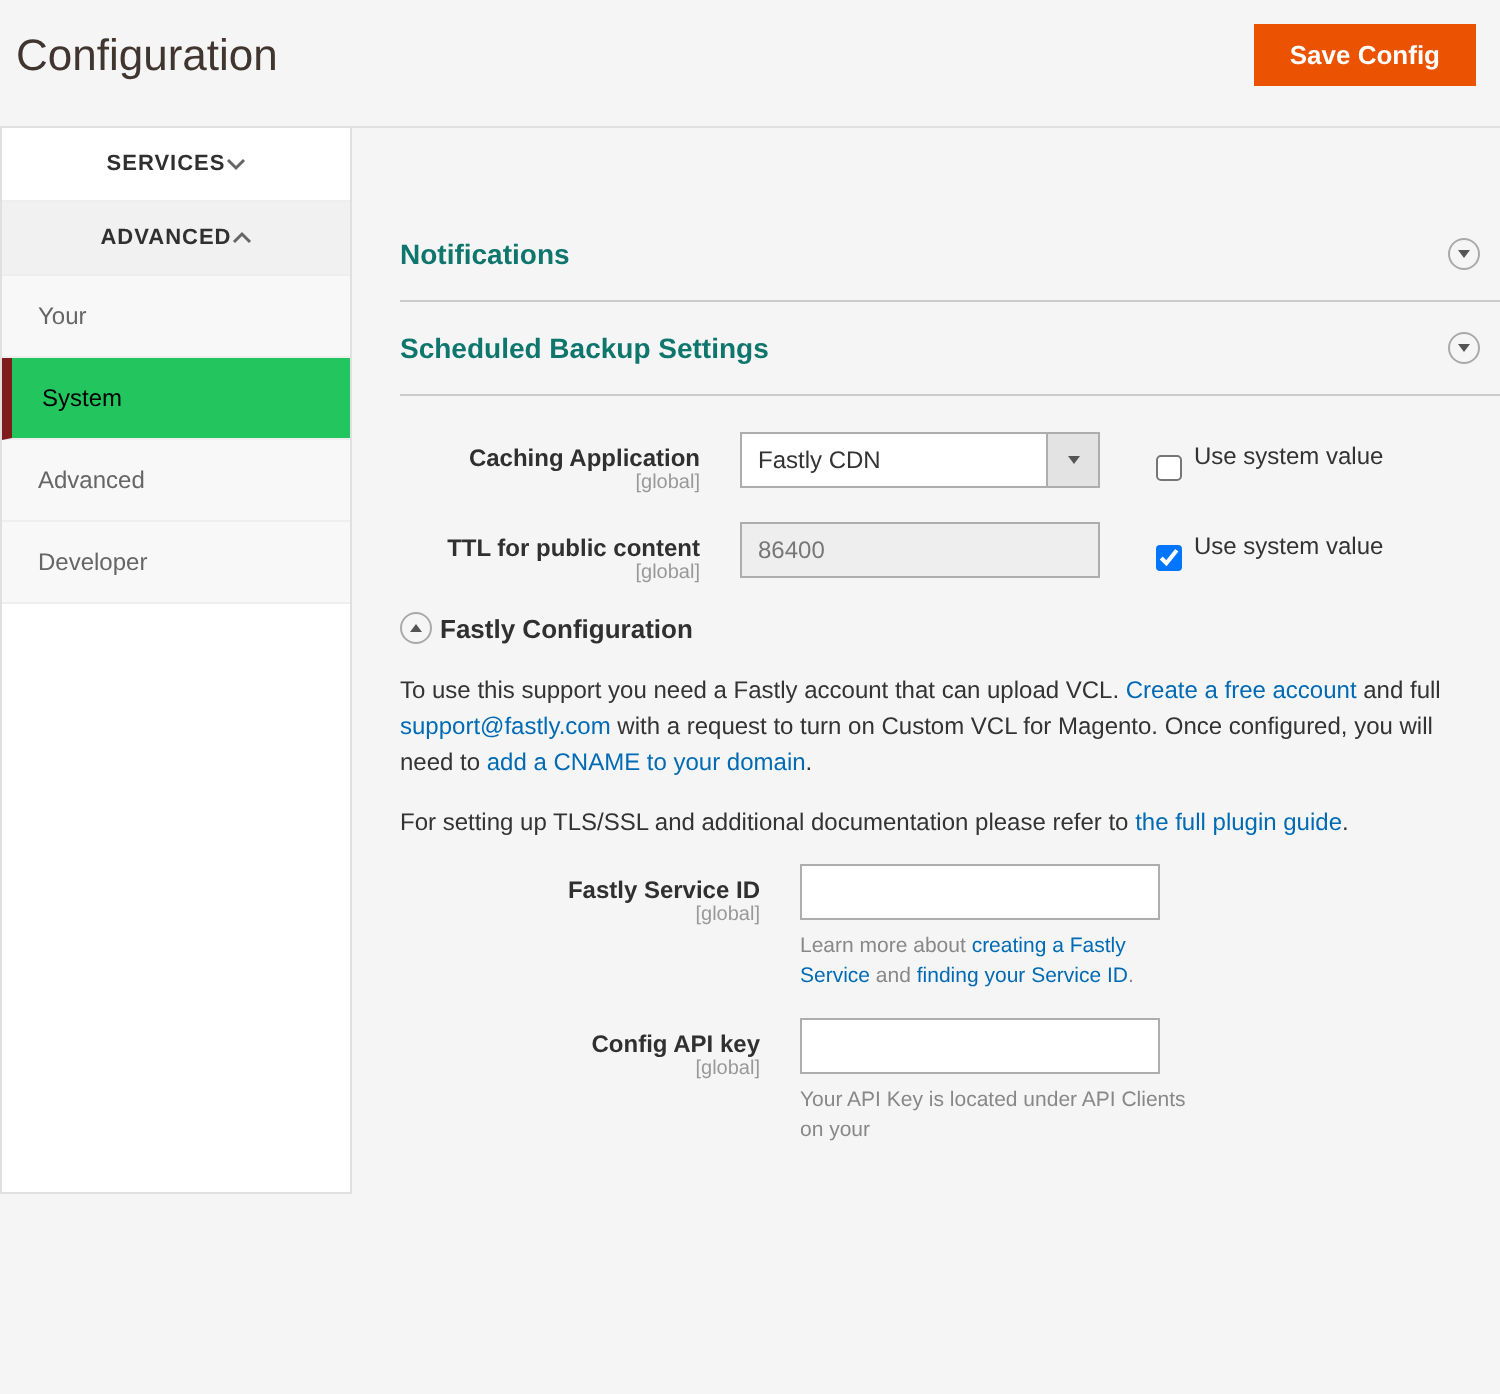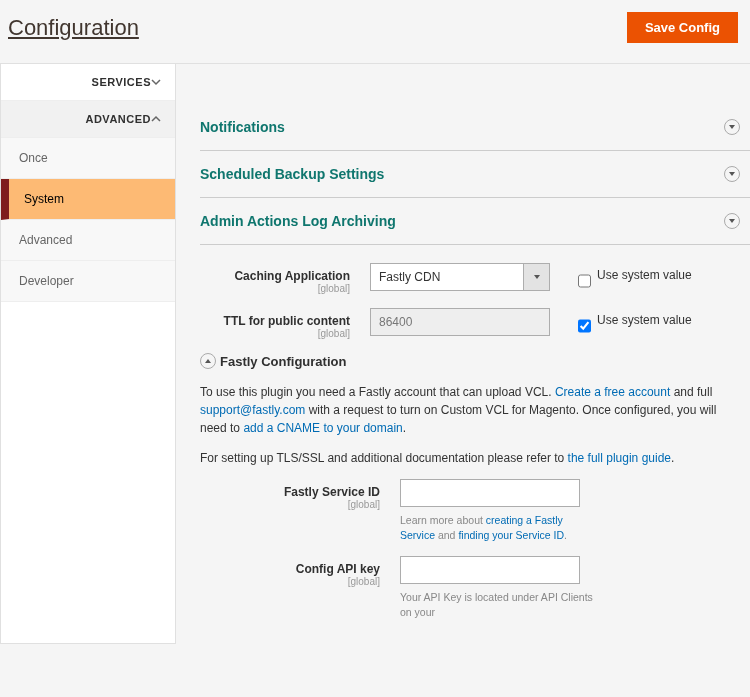--- a/index.html
+++ b/index.html
@@ -1,26 +1,26 @@
 <!DOCTYPE html>
 <html><head>
 <meta charset="utf-8">
 <style>
   * { box-sizing: border-box; margin: 0; padding: 0; font-family: 'Helvetica Neue', Helvetica, Arial, sans-serif; }
   body { background: #f5f5f5; color: #333; font-size: 13px; width: 750px; }
   .header { display: flex; justify-content: space-between; align-items: center; padding: 12px 12px 20px 8px; background: #f5f5f5; border-bottom: 1px solid #e0e0e0;}
-  .header h1 { font-size: 22px; font-weight: 400; color: #41362f; text-decoration: underline; }
+  .header h1 { font-size: 22px; font-weight: 400; color: #41362f; }
   .save-btn { background: #eb5202; color: #fff; border: none; padding: 8px 18px; font-size: 13px; font-weight: 600; cursor: pointer; margin-left: 27px; }
   .layout { display: flex; }
   .sidebar { width: 176px; background: #fff; border: 1px solid #e0e0e0; border-top: none; flex-shrink: 0; }
-  .sidebar-section { display: flex; justify-content: flex-end; align-items: center; padding: 12px 14px; font-size: 11px; font-weight: 700; letter-spacing: 0.5px; color: #303030; text-transform: uppercase; cursor: pointer; border-bottom: 1px solid #eee;}
+  .sidebar-section { display: flex; justify-content: center; align-items: center; padding: 12px 14px; font-size: 11px; font-weight: 700; letter-spacing: 0.5px; color: #303030; text-transform: uppercase; cursor: pointer; border-bottom: 1px solid #eee;}
   .sidebar-section.expanded { background: #f1f1f1; }
   .sidebar-items { background: #f8f8f8; }
   .sidebar-item { padding: 13px 18px; font-size: 12px; color: #666; cursor: pointer; border-bottom: 1px solid #eee;}
-  .sidebar-item.active { border-left: 8px solid #7f1d1d; background: #fdba74; color: #000; padding-left: 15px;}
+  .sidebar-item.active { border-left: 5px solid #7f1d1d; background: #22c55e; color: #000; padding-left: 15px;}
   .chev { width: 10px; height: 10px; }
   .main { flex: 1; padding: 0 0 0 24px; }
   .collapsible { border-bottom: 1px solid #ccc; padding: 15px 10px 15px 0; display: flex; justify-content: space-between; align-items: center; cursor: pointer;}
   .collapsible h2 { font-size: 14px; font-weight: 600; color: #0f766e;}
   .collapsible-icon { width:16px; height:16px; border: 1px solid #aaa; border-radius: 50%; display:flex; align-items:center; justify-content:center; font-size:9px; color:#666;}
   .section-open { padding: 18px 10px 10px 0;}
   .field-row { display: flex; margin-bottom: 14px;}
   .field-label { width: 170px; text-align: right; padding-right: 20px; padding-top: 6px;}
   .field-label .lbl { font-size: 12px; color: #303030; font-weight: 600;}
   .field-label .scope { font-size: 10px; color: #999;}
@@ -60,48 +60,40 @@
           <path d="M1 3 L5 7 L9 3"></path>
         </svg>
     </div>
     <div class="sidebar-section expanded">
       <span>ADVANCED</span>
       <svg class="chev" viewBox="0 0 10 10">
           <path d="M1 7 L5 3 L9 7"></path>
         </svg>
     </div>
     <div class="sidebar-items">
-      <div class="sidebar-item">Once</div>
+      <div class="sidebar-item">Your</div>
       <div class="sidebar-item active">System</div>
       <div class="sidebar-item">Advanced</div>
       <div class="sidebar-item">Developer</div>
     </div>
   </div>
 
   <div class="main">
     <div style="height:40px;"></div>
 
     <div class="collapsible">
       <h2>Notifications</h2>
       <span class="collapsible-icon">
           <svg class="caret" width="8" height="8" viewBox="0 0 8 8">
             <path d="M1 2 L7 2 L4 6 Z"></path>
           </svg>
         </span>
     </div>
     <div class="collapsible">
       <h2>Scheduled Backup Settings</h2>
-      <span class="collapsible-icon">
-          <svg class="caret" width="8" height="8" viewBox="0 0 8 8">
-            <path d="M1 2 L7 2 L4 6 Z"></path>
-          </svg>
-        </span>
-    </div>
-    <div class="collapsible">
-      <h2>Admin Actions Log Archiving</h2>
       <span class="collapsible-icon">
           <svg class="caret" width="8" height="8" viewBox="0 0 8 8">
             <path d="M1 2 L7 2 L4 6 Z"></path>
           </svg>
         </span>
     </div>
 
     <div class="section-open">
 
       <div class="field-row">
@@ -142,21 +134,21 @@
       <div class="sub-collapsible">
         <span class="sub-collapsible-icon">
             <svg class="caret" width="8" height="8" viewBox="0 0 8 8">
               <path d="M1 6 L7 6 L4 2 Z"></path>
             </svg>
           </span>
         <h3>Fastly Configuration</h3>
       </div>
 
       <p class="desc">
-        <span>To use this plugin you need a Fastly account that can upload VCL. </span><a href="#">Create a free account</a><span> and full </span><a href="#">support@fastly.com</a><span> with a request to turn on Custom VCL for Magento. Once configured, you will need to </span><a href="#">add a CNAME to your domain</a><span>.</span>
+        <span>To use this support you need a Fastly account that can upload VCL. </span><a href="#">Create a free account</a><span> and full </span><a href="#">support@fastly.com</a><span> with a request to turn on Custom VCL for Magento. Once configured, you will need to </span><a href="#">add a CNAME to your domain</a><span>.</span>
       </p>
       <p class="desc">
         <span>For setting up TLS/SSL and additional documentation please refer to </span><a href="#">the full plugin guide</a><span>.</span>
       </p>
 
       <div style="padding-left:30px;">
 
         <div class="field-row">
           <div class="field-label">
             <div class="lbl">Fastly Service ID</div>

